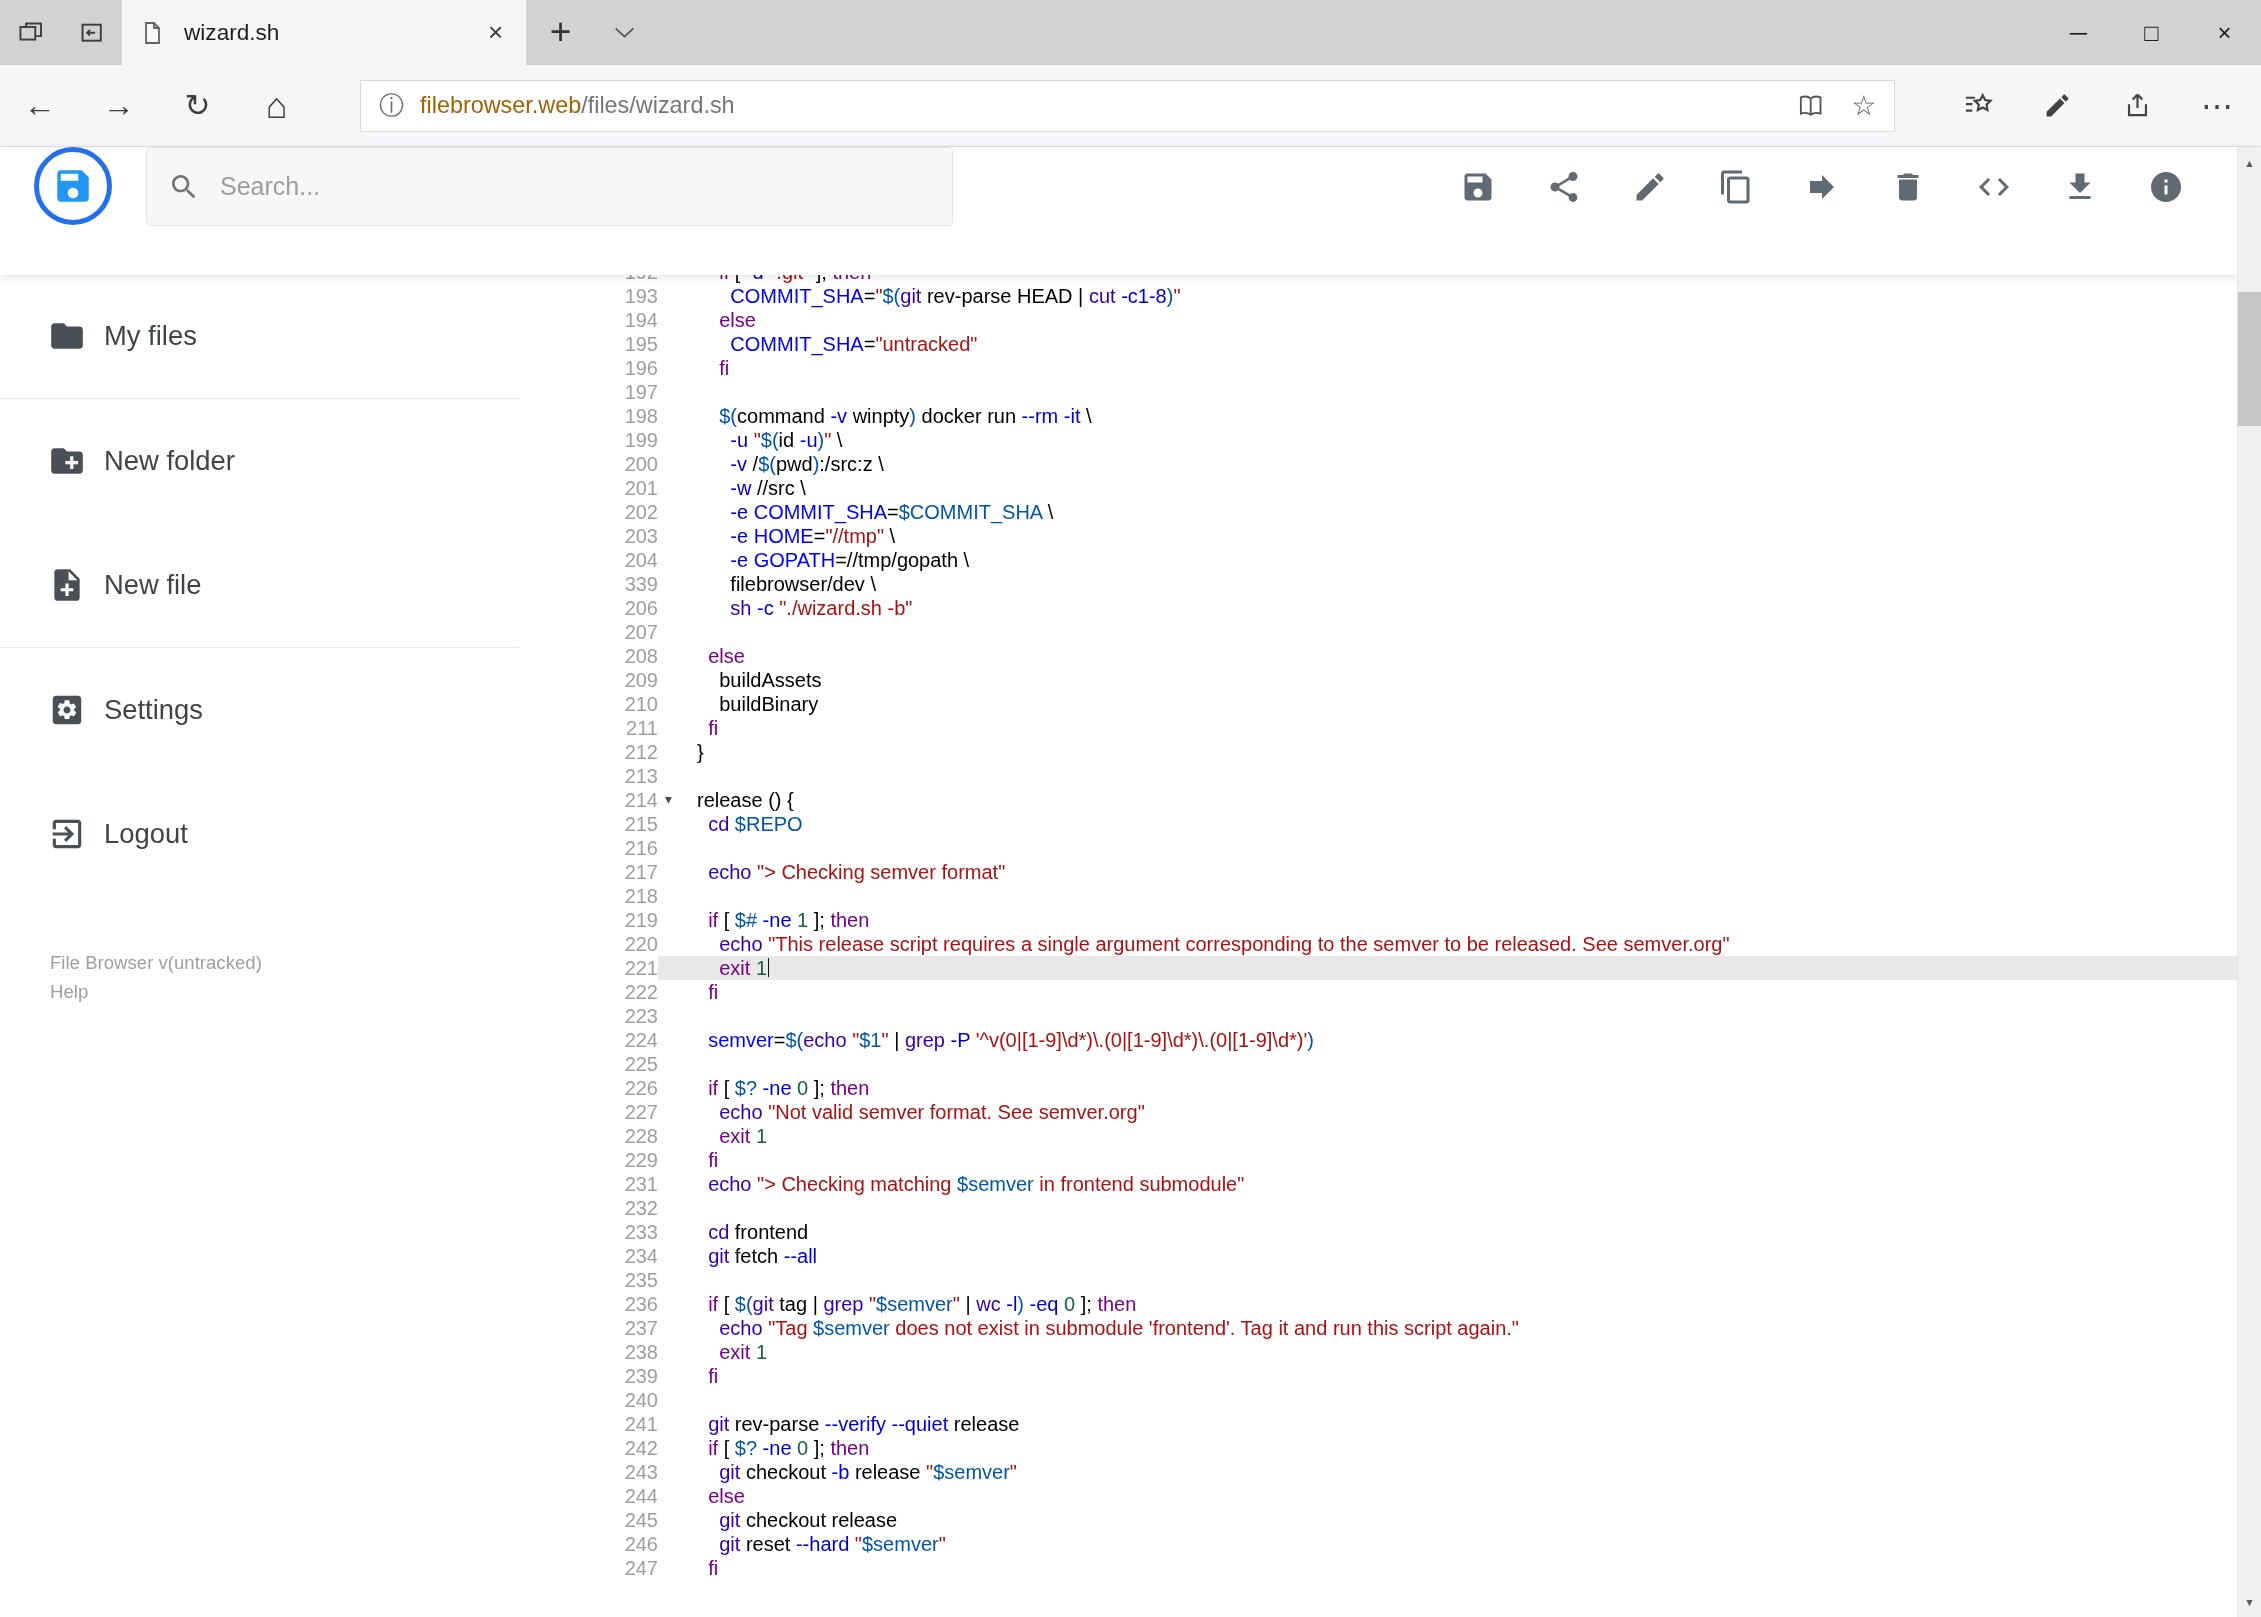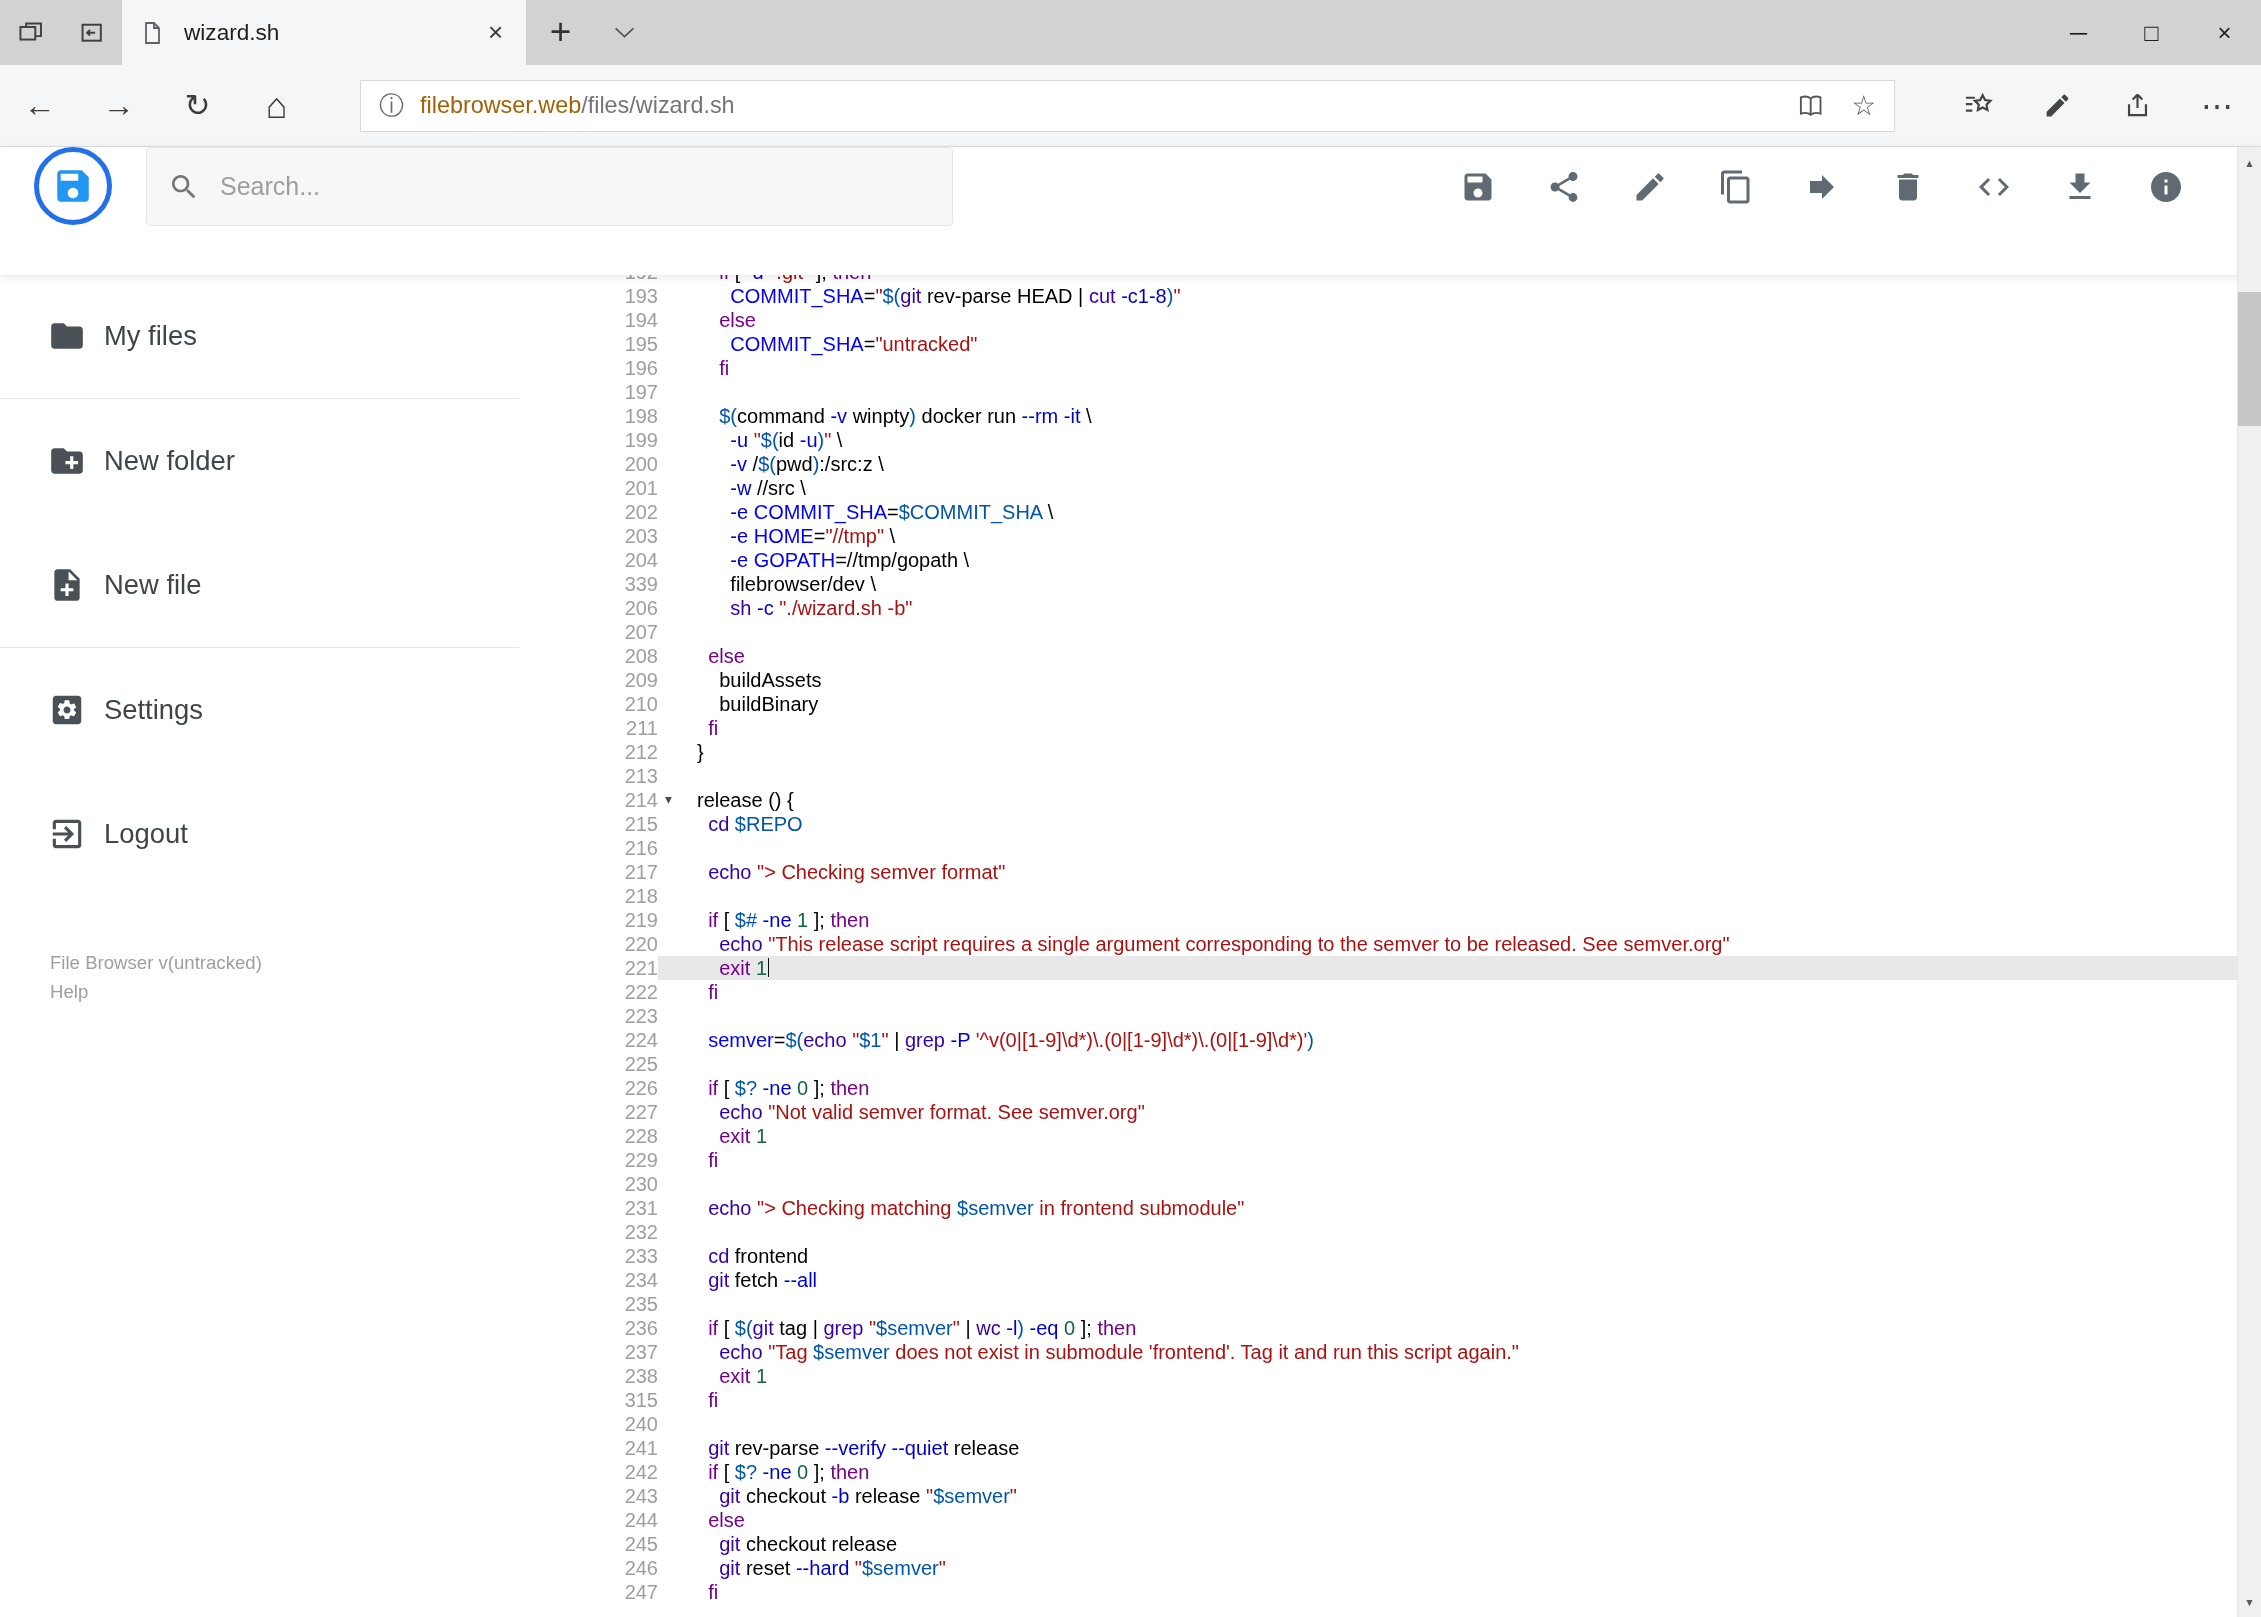--- a/index.html
+++ b/index.html
@@ -419,24 +419,20 @@
           </div>
           <div class="row">
             <span class="ln">228</span>
             <span class="code"><span class="tk-t">    </span><span class="tk-k">exit</span><span class="tk-t"> </span><span class="tk-n">1</span></span>
           </div>
           <div class="row">
             <span class="ln">229</span>
             <span class="code"><span class="tk-t">  </span><span class="tk-k">fi</span></span>
           </div>
           <div class="row">
-            <span class="ln">230</span>
-            <span class="code"></span>
-          </div>
-          <div class="row">
             <span class="ln">231</span>
             <span class="code"><span class="tk-t">  </span><span class="tk-b">echo</span><span class="tk-t"> </span><span class="tk-s">"&gt; Checking matching </span><span class="tk-v">$semver</span><span class="tk-s"> in frontend submodule"</span></span>
           </div>
           <div class="row">
             <span class="ln">232</span>
             <span class="code"></span>
           </div>
           <div class="row">
             <span class="ln">233</span>
             <span class="code"><span class="tk-t">  </span><span class="tk-b">cd</span><span class="tk-t"> frontend</span></span>
@@ -455,21 +451,21 @@
           </div>
           <div class="row">
             <span class="ln">237</span>
             <span class="code"><span class="tk-t">    </span><span class="tk-b">echo</span><span class="tk-t"> </span><span class="tk-s">"Tag </span><span class="tk-v">$semver</span><span class="tk-s"> does not exist in submodule 'frontend'. Tag it and run this script again."</span></span>
           </div>
           <div class="row">
             <span class="ln">238</span>
             <span class="code"><span class="tk-t">    </span><span class="tk-k">exit</span><span class="tk-t"> </span><span class="tk-n">1</span></span>
           </div>
           <div class="row">
-            <span class="ln">315</span>
+            <span class="ln">239</span>
             <span class="code"><span class="tk-t">  </span><span class="tk-k">fi</span></span>
           </div>
           <div class="row">
             <span class="ln">240</span>
             <span class="code"></span>
           </div>
           <div class="row">
             <span class="ln">241</span>
             <span class="code"><span class="tk-t">  </span><span class="tk-b">git</span><span class="tk-t"> rev-parse </span><span class="tk-a">--verify</span><span class="tk-t"> </span><span class="tk-a">--quiet</span><span class="tk-t"> release</span></span>
           </div>

